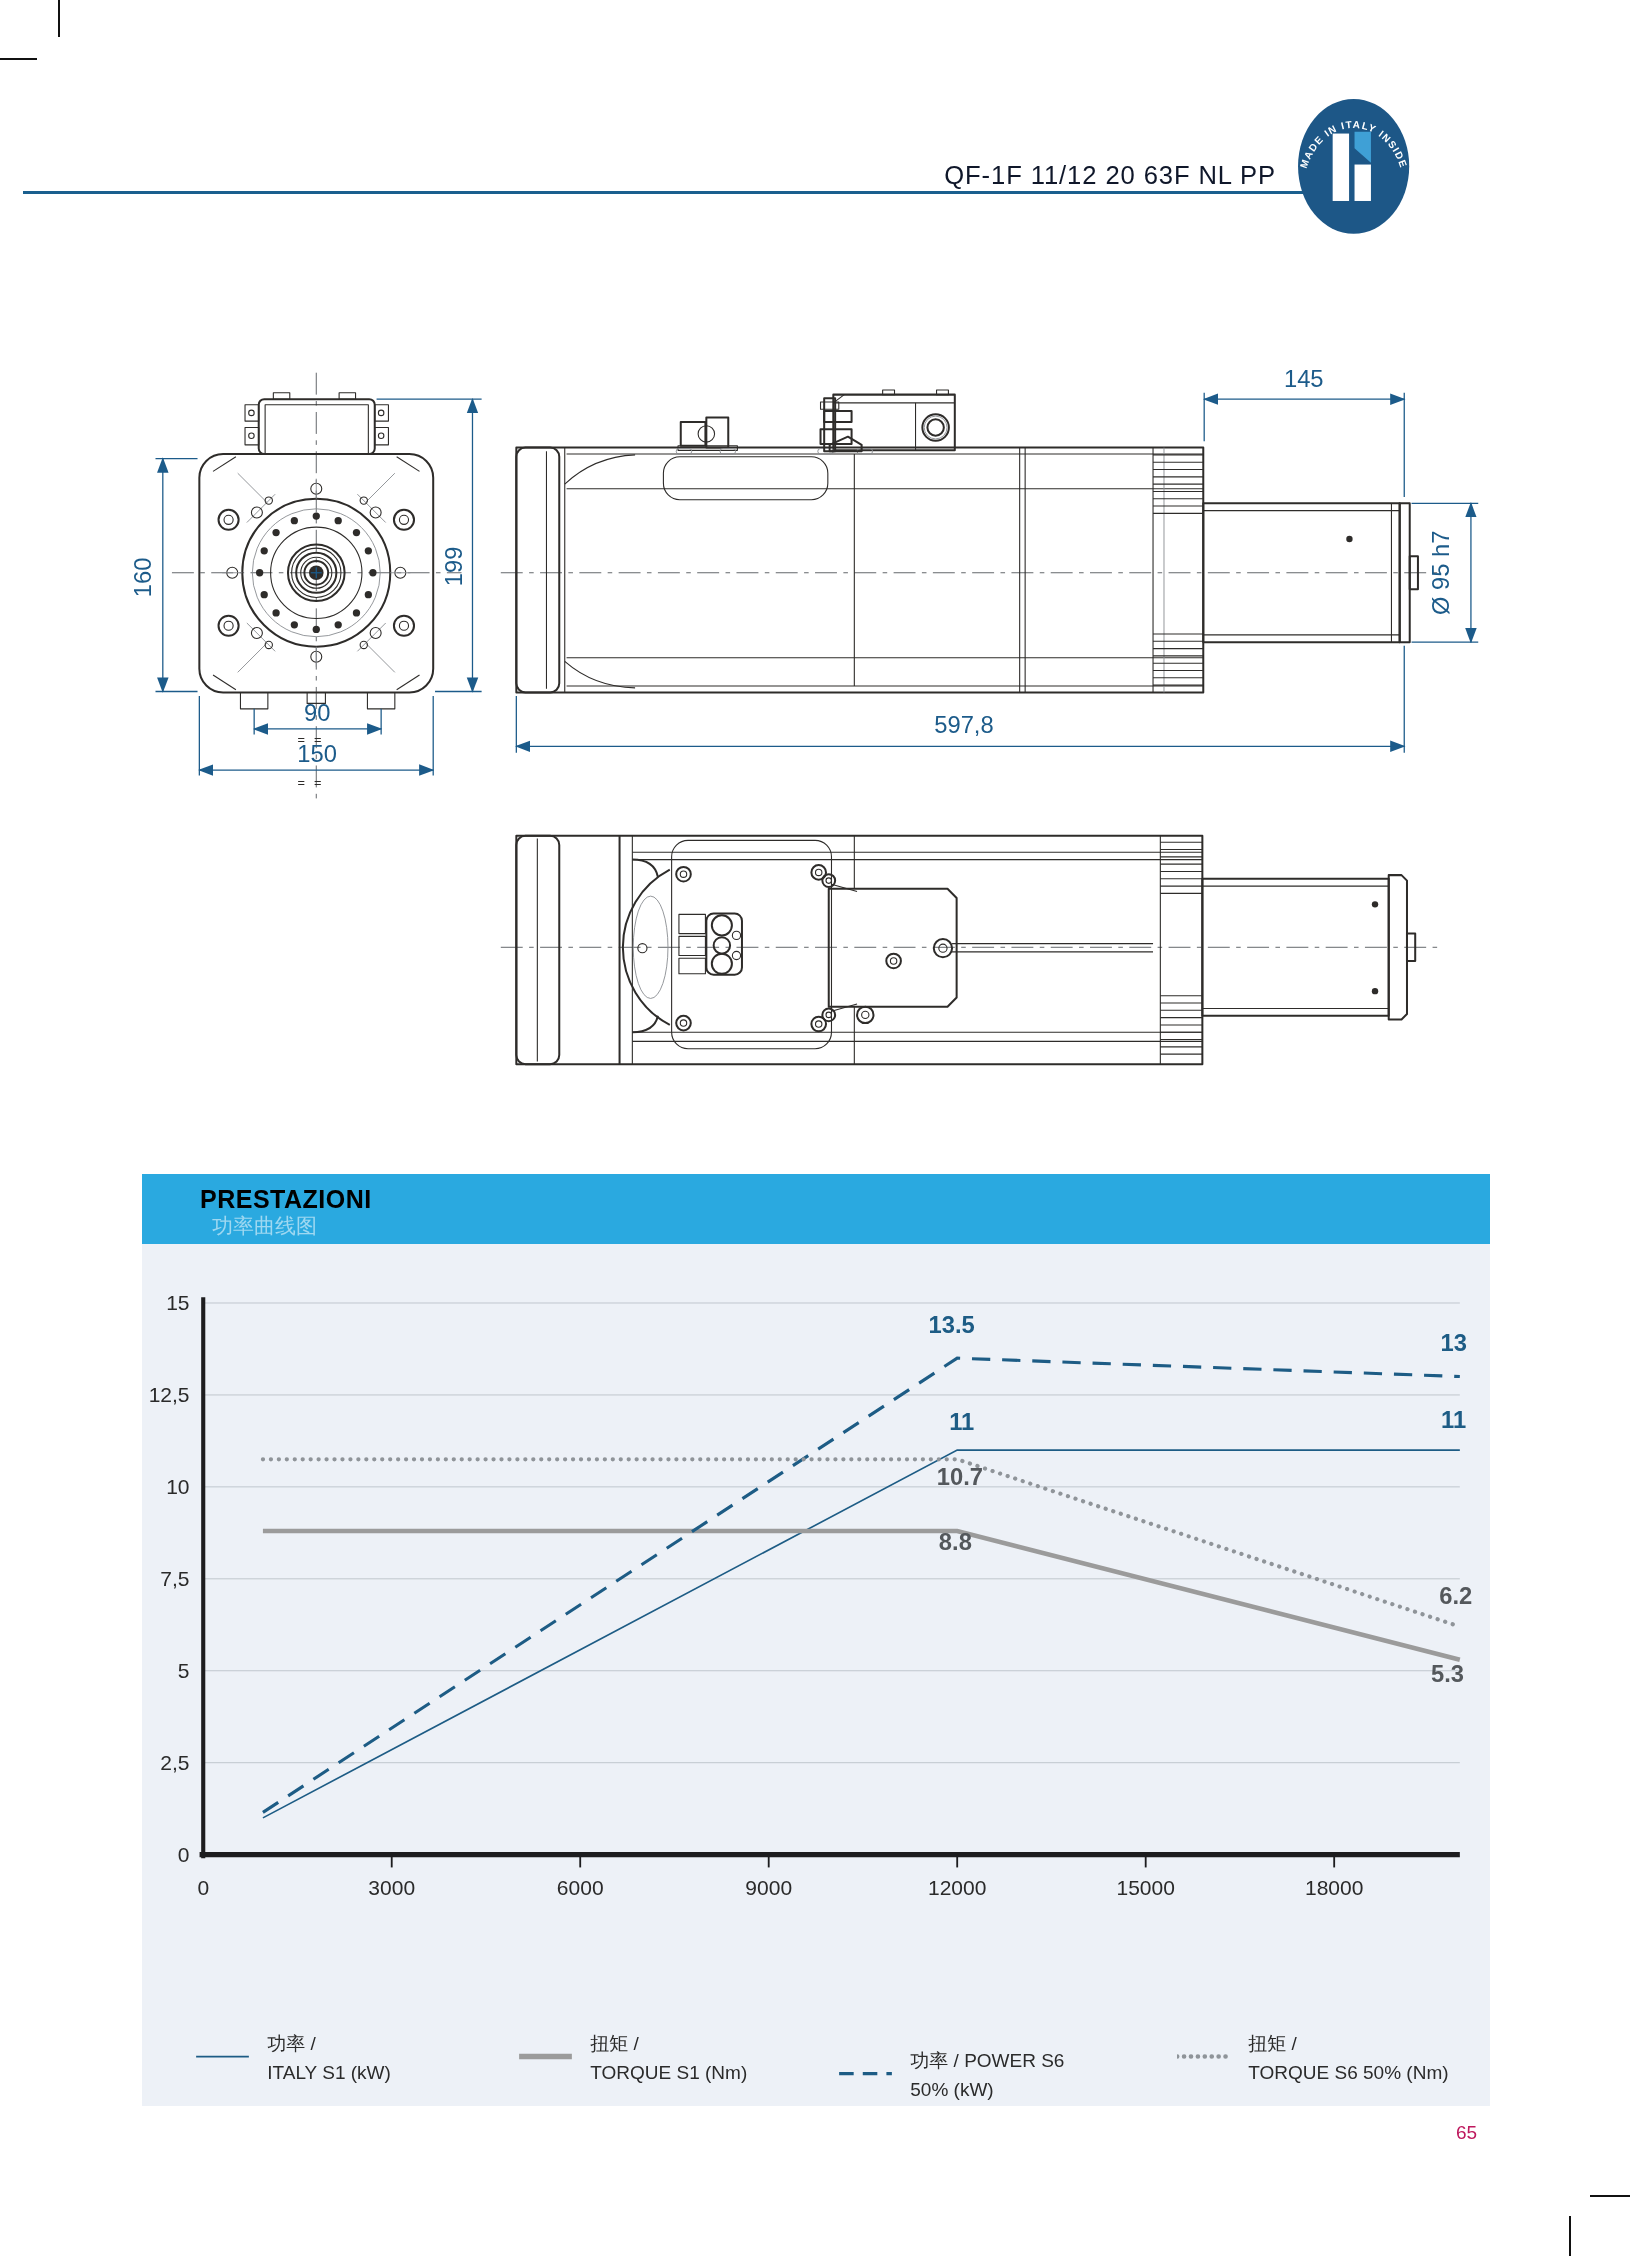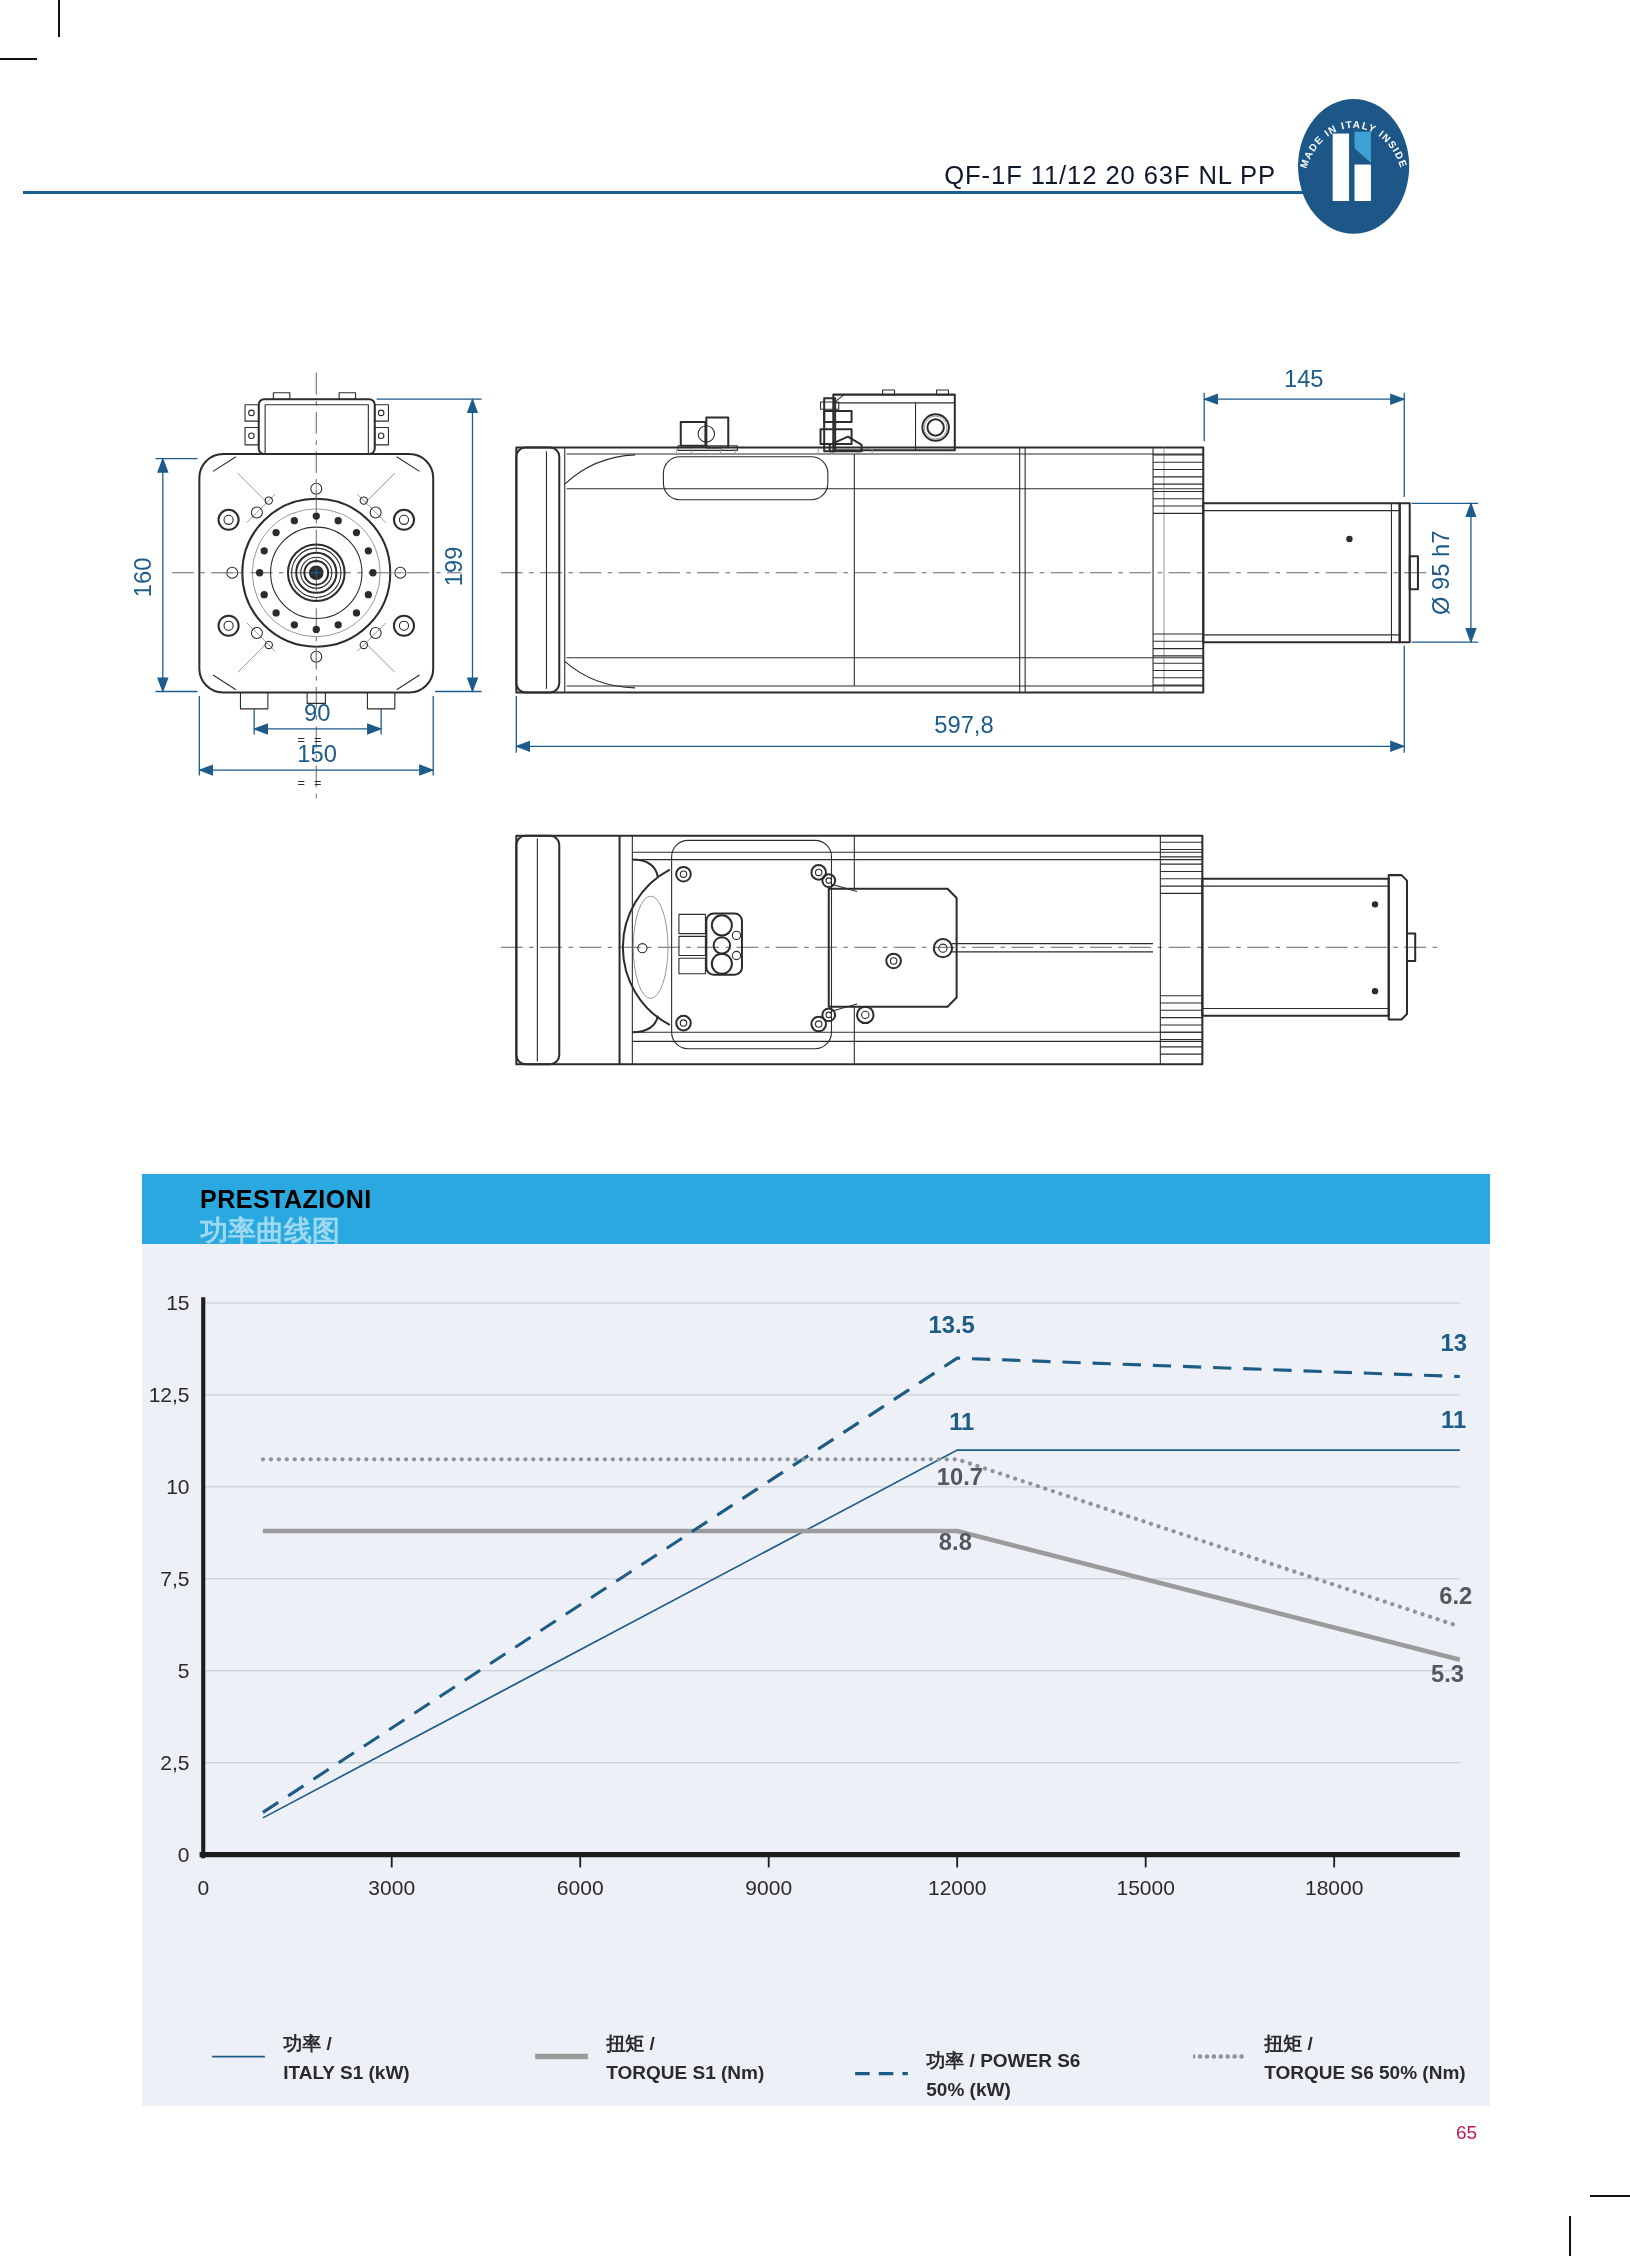--- a/index.html
+++ b/index.html
@@ -19,29 +19,29 @@
   .sg{stroke:#8a8e92;stroke-width:1;fill:none;}
   .sf{fill:#2e2c2a;stroke:none;}
   .cl{stroke:#55595d;stroke-width:1;stroke-dasharray:24 7 5 7;fill:none;}
   .dm{stroke:#1c5b8a;stroke-width:1.4;fill:none;}
   .dmt{fill:#1c5b8a;font-size:26px;font-weight:500;font-family:"Liberation Sans",sans-serif;}
   .dms{fill:#2e2c2a;font-size:14px;letter-spacing:3px;font-family:"Liberation Sans",sans-serif;}
   
   .panel{position:absolute;left:142px;top:1174px;width:1348px;height:932px;}
   .panel-head{position:absolute;left:0;top:0;width:100%;height:70px;background:#2aa9e0;}
   .panel-head .t1{position:absolute;left:58px;top:11px;color:#000000;font-size:25px;font-weight:700;letter-spacing:0.5px;}
-  .panel-head .t2{position:absolute;left:58px;top:38px;color:rgba(255,255,255,.55);font-size:28px;font-weight:700;}
+  .panel-head .t2{position:absolute;left:70px;top:38px;color:rgba(255,255,255,.55);font-size:21px;font-weight:400;}
   .panel-body{position:absolute;left:0;top:70px;width:100%;height:862px;background:#edf1f7;}
   #chart-svg{position:absolute;left:0;top:0;}
   .grid{stroke:#bcc2c9;stroke-width:1;}
   .axis{stroke:#1d1d1f;}
   text.tick{fill:#2a2a2a;font-size:23px;font-weight:500;font-family:"Liberation Sans",sans-serif;}
   text.anno{font-size:26px;font-weight:600;font-family:"Liberation Sans",sans-serif;text-anchor:middle;}
   
-  .legend{position:absolute;left:16px;top:786px;width:100%;height:110px;font-weight:bold;}
+  .legend{position:absolute;left:0;top:786px;width:100%;height:110px;}
   .legend-item{position:absolute;display:flex;}
   .legend-item .sw{margin-top:22px;flex:0 0 auto;}
   .legend-item .txt{margin-left:18.3px;color:#2b2b2b;font-size:19px;line-height:1.5;white-space:nowrap;}
   .sw-line{fill:none;}
   .sw-solid-thin{stroke:#1d5c85;stroke-width:2;}
   .sw-solid-thick{stroke:#9b9b9b;stroke-width:6;}
   .sw-dashed{stroke:#1d5c85;stroke-width:3.5;stroke-dasharray:16 10;}
   .sw-dotted{stroke:#8f9499;stroke-width:5;stroke-dasharray:0.1 7.5;stroke-linecap:round;}
   .page-num{position:absolute;left:1456px;top:2122px;font-size:19px;color:#be185d;}
 </style>

